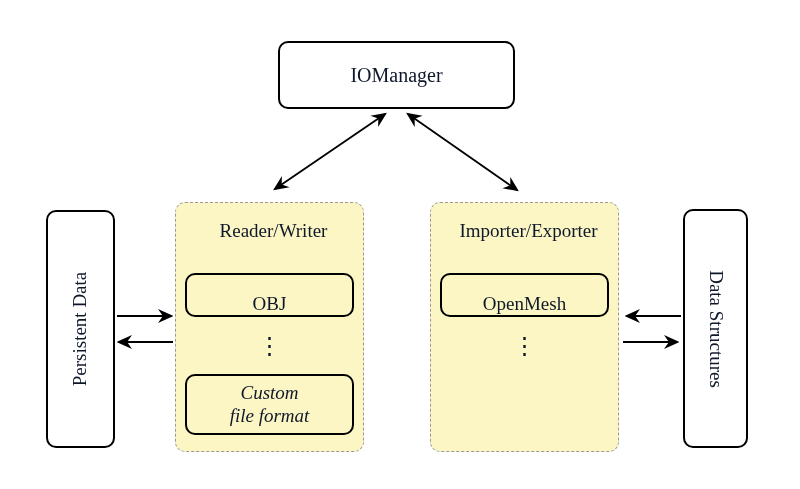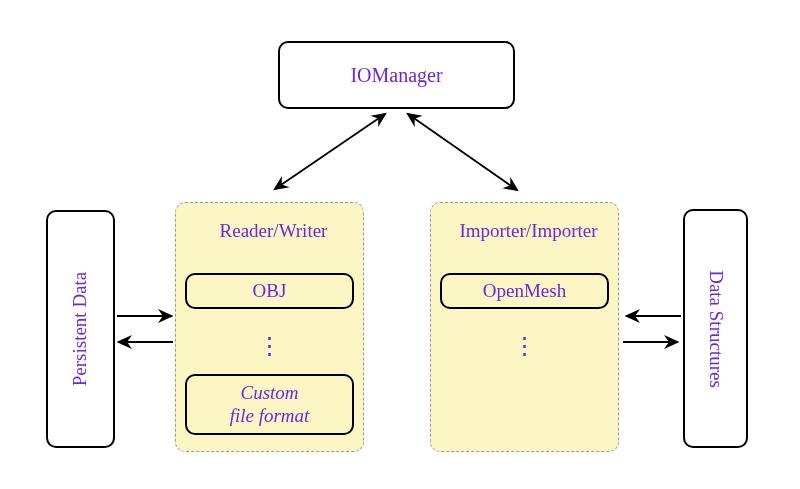--- a/index.html
+++ b/index.html
@@ -2,21 +2,21 @@
 <html style="--group-fill: #fbf6c3; --group-border: #999999; --box-border: #000000; --arrow: #000000; --bg: #ffffff;"><head>
 <meta charset="utf-8">
 <style>
   html, body { margin: 0; padding: 0; background: #ffffff; }
   .canvas {
     position: relative;
     width: 800px;
     height: 489px;
     background: var(--bg, #ffffff);
     font-family: "Liberation Serif", "DejaVu Serif", serif;
-    color: #6d28d9;
+    color: #0f172a;
     overflow: hidden;
   }
   .solid-box {
     position: absolute;
     border: 2.5px solid var(--box-border, #000);
     border-radius: 10px;
     background: #ffffff;
     display: flex;
     align-items: center;
     justify-content: center;
@@ -51,21 +51,21 @@
     background: var(--group-fill, #fbf6c3);
     display: flex;
     flex-direction: column;
     align-items: center;
     justify-content: center;
     font-size: 19px;
     line-height: 1.16;
     box-sizing: border-box;
     text-align: center;
   }
-  .inner-top    { top: 70px;  height: 36px; }
+  .inner-top    { top: 70px;  height: 44px; justify-content: flex-end; }
   .inner-bottom { top: 171px; height: 61px; font-style: italic; }
   .ellipsis {
     position: absolute;
     top: 131px; left: 0; right: 0;
     text-align: center;
     font-size: 24px;
     line-height: 24px;
     font-family: "DejaVu Sans", sans-serif;
   }
 
@@ -111,21 +111,21 @@
       <span>OBJ</span>
     </div>
     <div class="ellipsis">⋮</div>
     <div class="inner-box inner-bottom">
       <span>Custom</span>
       <span>file format</span>
     </div>
   </div>
 
   <div class="group" id="importer-exporter-group">
-    <div class="group-title">Importer/Importer</div>
+    <div class="group-title">Importer/Exporter</div>
     <div class="inner-box inner-top">
       <span>OpenMesh</span>
     </div>
     <div class="ellipsis">⋮</div>
   </div>
 
   <div class="side-box" id="persistent-data-box">
     <span class="vtext vtext-up">Persistent Data</span>
   </div>
 

